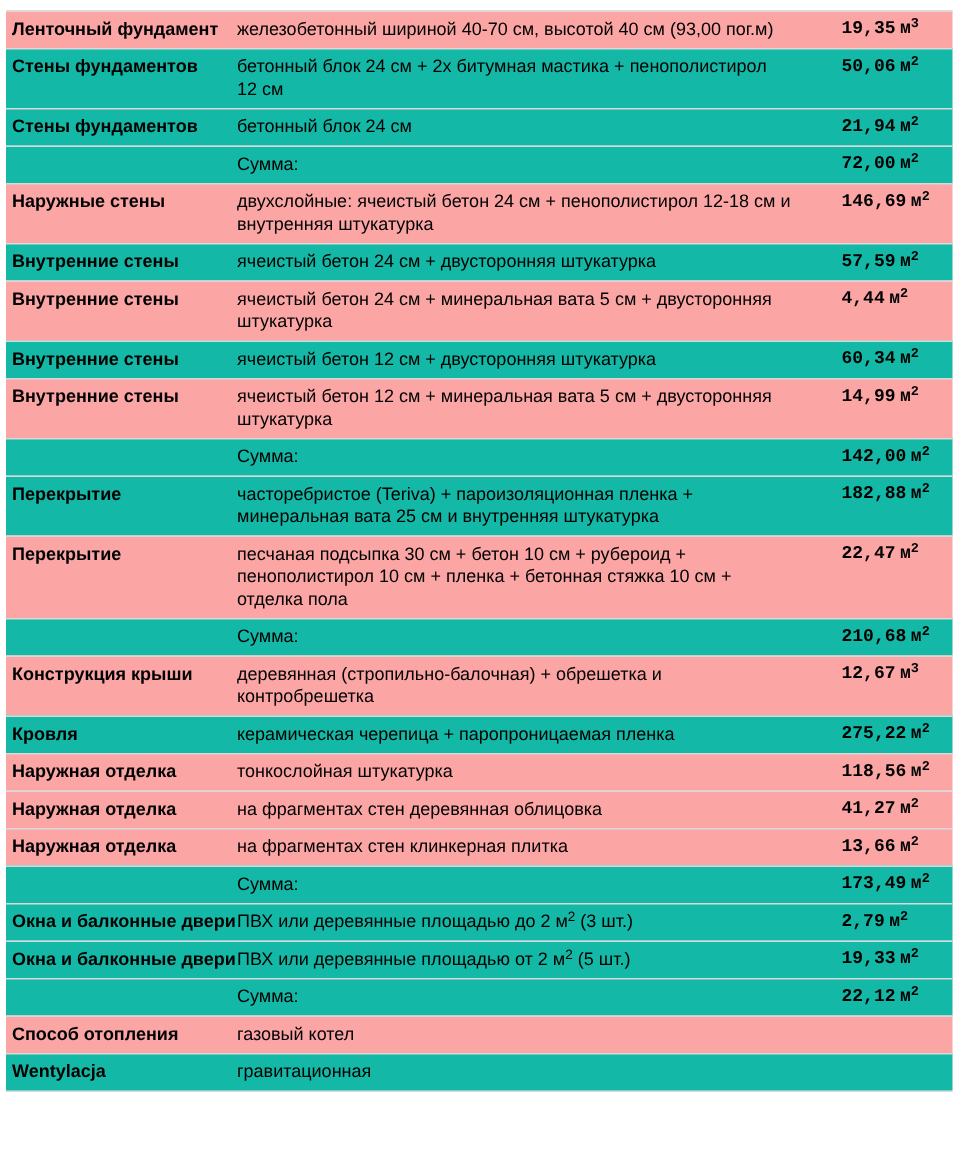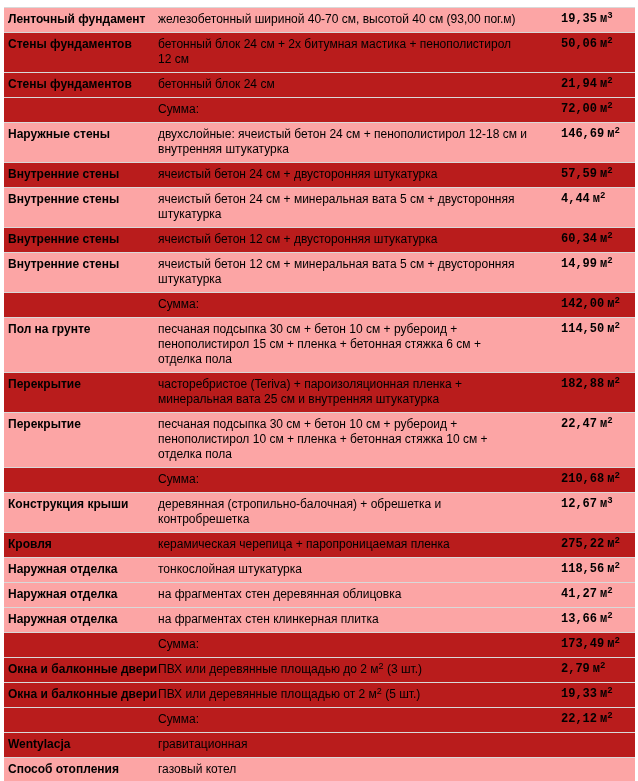--- a/index.html
+++ b/index.html
@@ -17,21 +17,21 @@
   }
   .row {
     display: flex;
     align-items: flex-start;
     border-top: 1px solid #d9d9d9;
     padding: 4px 2px 5px 4px;
     line-height: 15px;
     background: #fca5a5;
   }
   .row.shaded {
-    background: #b91c1c;
+    background: #14b8a6;
   }
   .c1 {
     width: 150px;
     flex: none;
     font-weight: bold;
   }
   .c2 {
     flex: 1;
     padding-right: 34px;
   }
@@ -100,25 +100,20 @@
     <div class="row">
       <div class="c1">Внутренние стены</div>
       <div class="c2"><span>ячеистый бетон 12 см + минеральная вата 5 см + двусторонняя штукатурка</span></div>
       <div class="c3"><span class="num">14,99</span><span class="unit">м</span><sup>2</sup></div>
     </div>
     <div class="row shaded">
       <div class="c1"></div>
       <div class="c2 sum"><span>Сумма:</span></div>
       <div class="c3"><span class="num">142,00</span><span class="unit">м</span><sup>2</sup></div>
     </div>
-    <div class="row">
-      <div class="c1">Пол на грунте</div>
-      <div class="c2"><span>песчаная подсыпка 30 см + бетон 10 см + рубероид + пенополистирол 15 см + пленка + бетонная стяжка 6 см + отделка пола</span></div>
-      <div class="c3"><span class="num">114,50</span><span class="unit">м</span><sup>2</sup></div>
-    </div>
     <div class="row shaded">
       <div class="c1">Перекрытие</div>
       <div class="c2"><span>часторебристое (Teriva) + пароизоляционная пленка + минеральная вата 25 см и внутренняя штукатурка</span></div>
       <div class="c3"><span class="num">182,88</span><span class="unit">м</span><sup>2</sup></div>
     </div>
     <div class="row">
       <div class="c1">Перекрытие</div>
       <div class="c2"><span>песчаная подсыпка 30 см + бетон 10 см + рубероид + пенополистирол 10 см + пленка + бетонная стяжка 10 см + отделка пола</span></div>
       <div class="c3"><span class="num">22,47</span><span class="unit">м</span><sup>2</sup></div>
     </div>
@@ -165,23 +160,23 @@
     <div class="row shaded">
       <div class="c1">Окна и балконные двери</div>
       <div class="c2"><span>ПВХ или деревянные площадью от 2 м</span><sup>2</sup><span> (5 шт.)</span></div>
       <div class="c3"><span class="num">19,33</span><span class="unit">м</span><sup>2</sup></div>
     </div>
     <div class="row shaded">
       <div class="c1"></div>
       <div class="c2 sum"><span>Сумма:</span></div>
       <div class="c3"><span class="num">22,12</span><span class="unit">м</span><sup>2</sup></div>
     </div>
+    <div class="row">
+      <div class="c1">Способ отопления</div>
+      <div class="c2"><span>газовый котел</span></div>
+      <div class="c3"></div>
+    </div>
     <div class="row shaded">
       <div class="c1">Wentylacja</div>
       <div class="c2"><span>гравитационная</span></div>
       <div class="c3"></div>
     </div>
-    <div class="row">
-      <div class="c1">Способ отопления</div>
-      <div class="c2"><span>газовый котел</span></div>
-      <div class="c3"></div>
-    </div>
   </div>
 
 </body></html>

